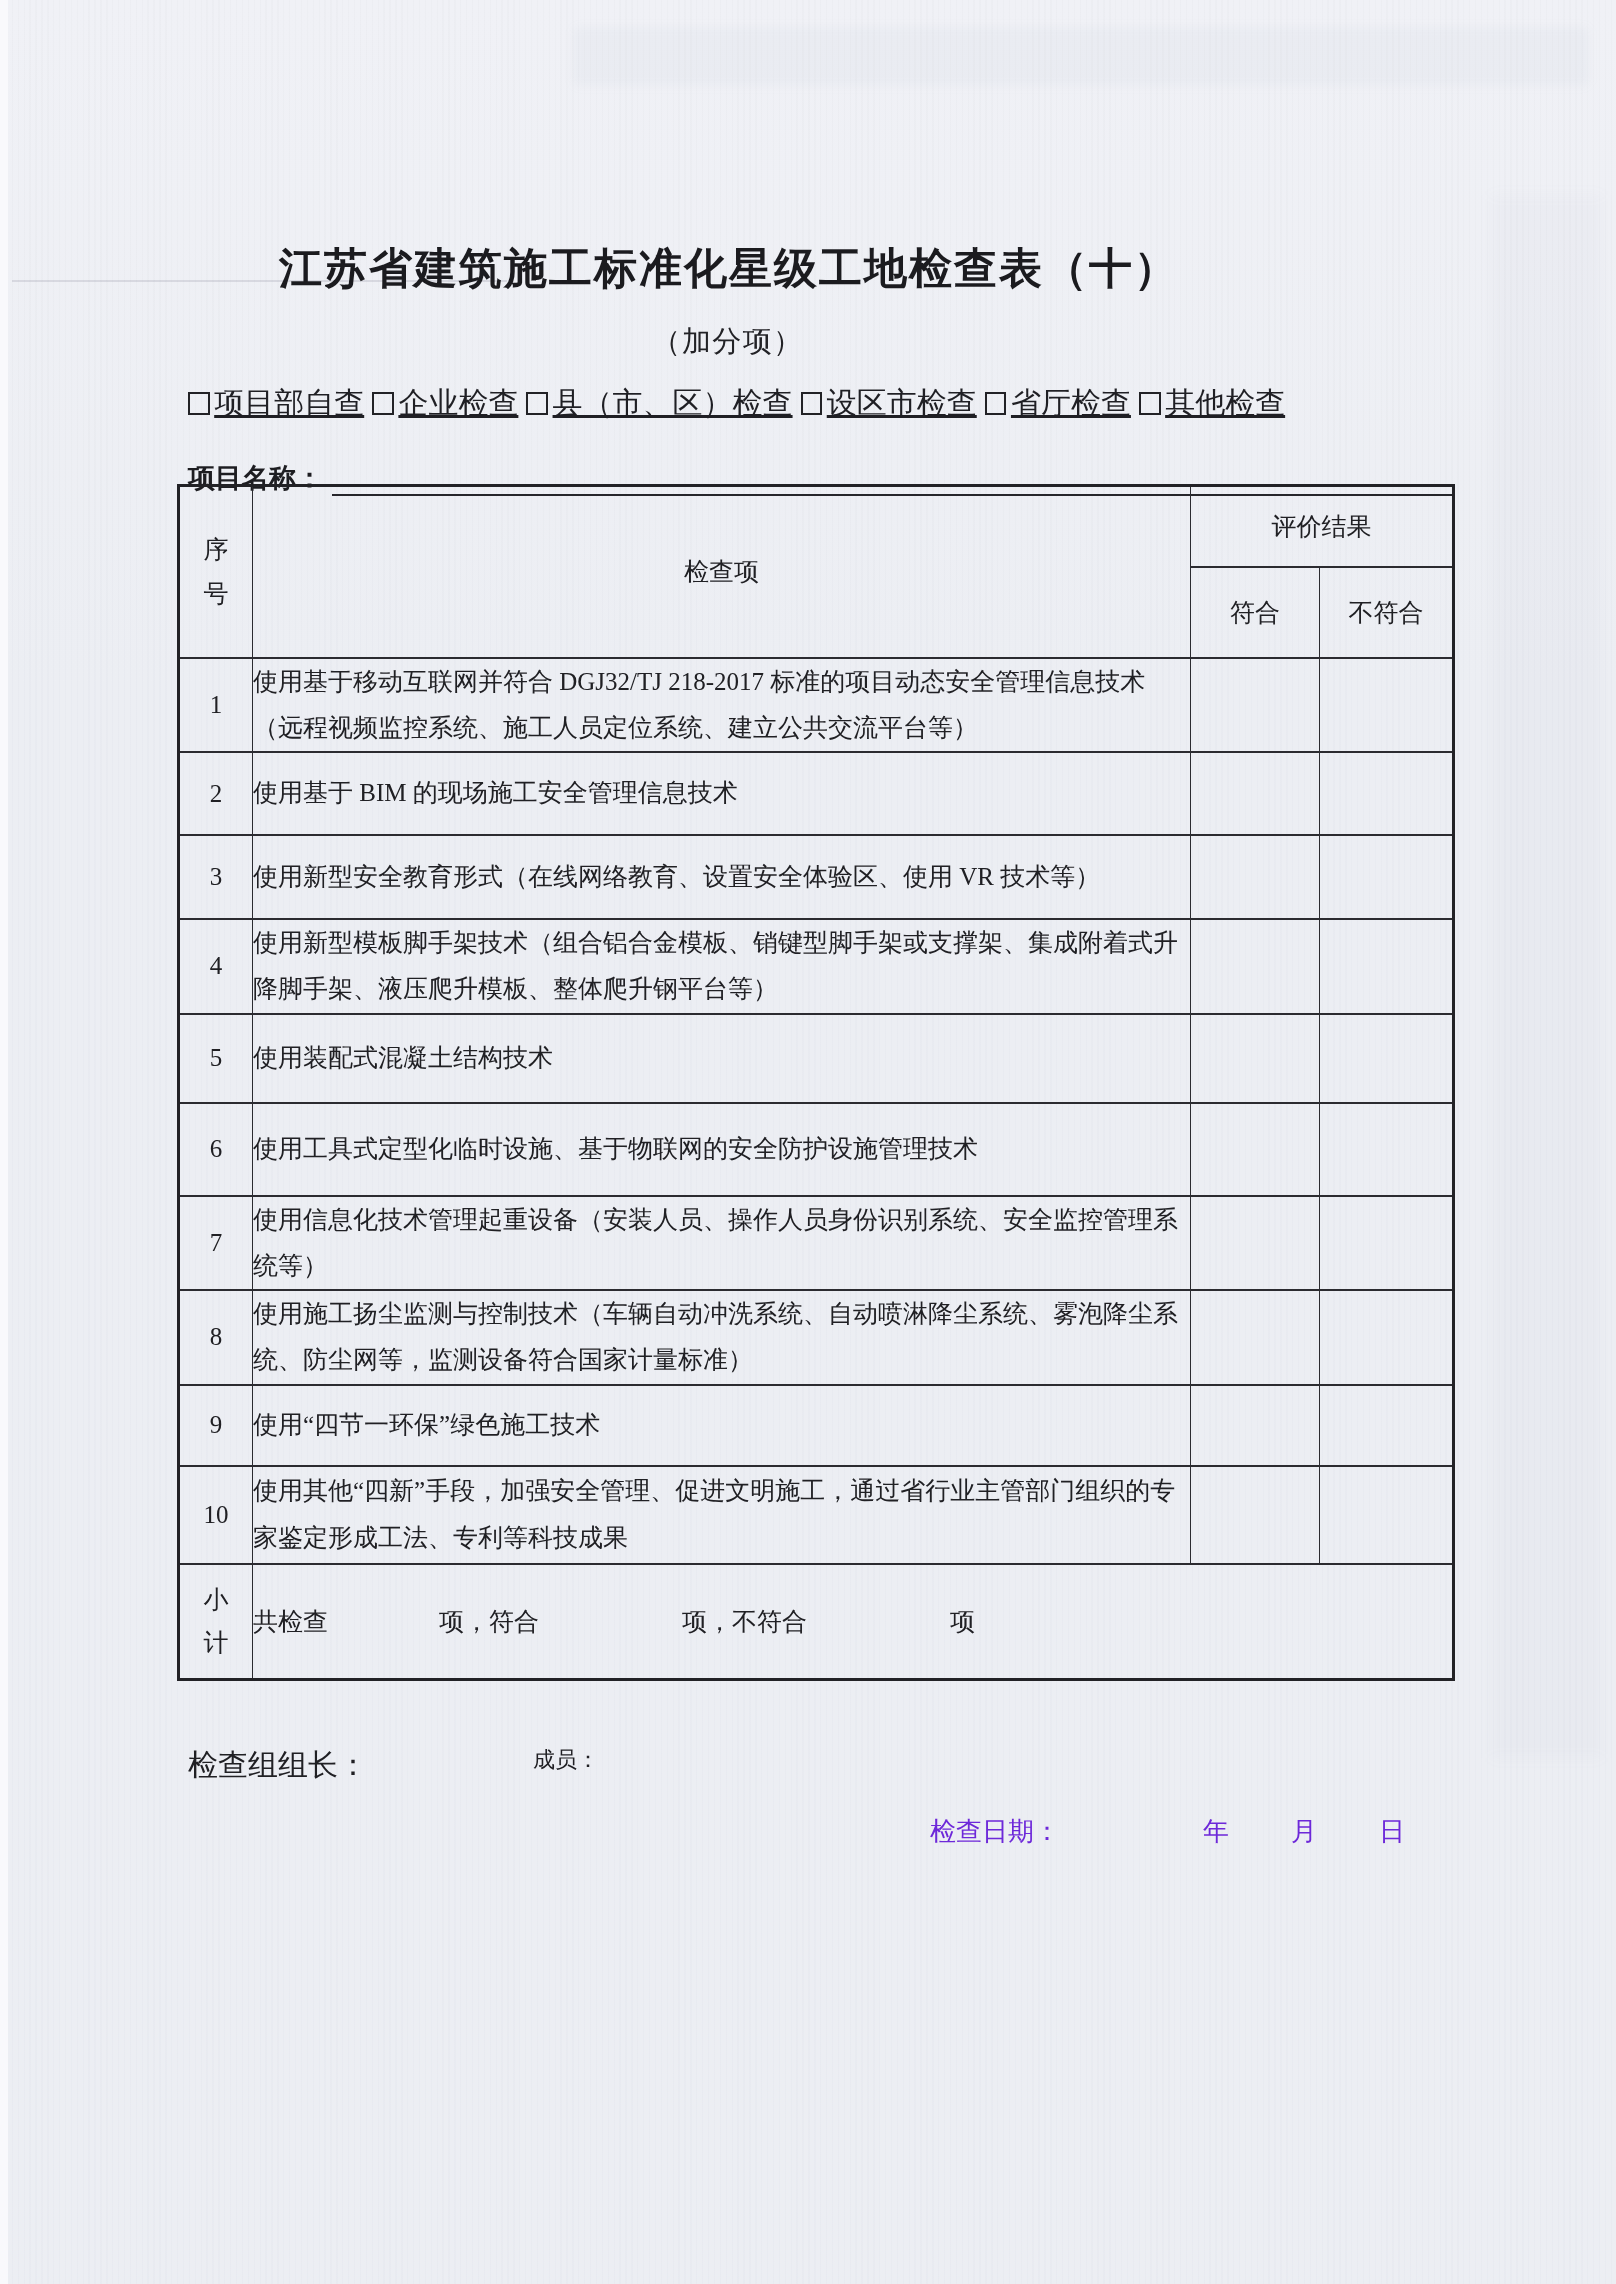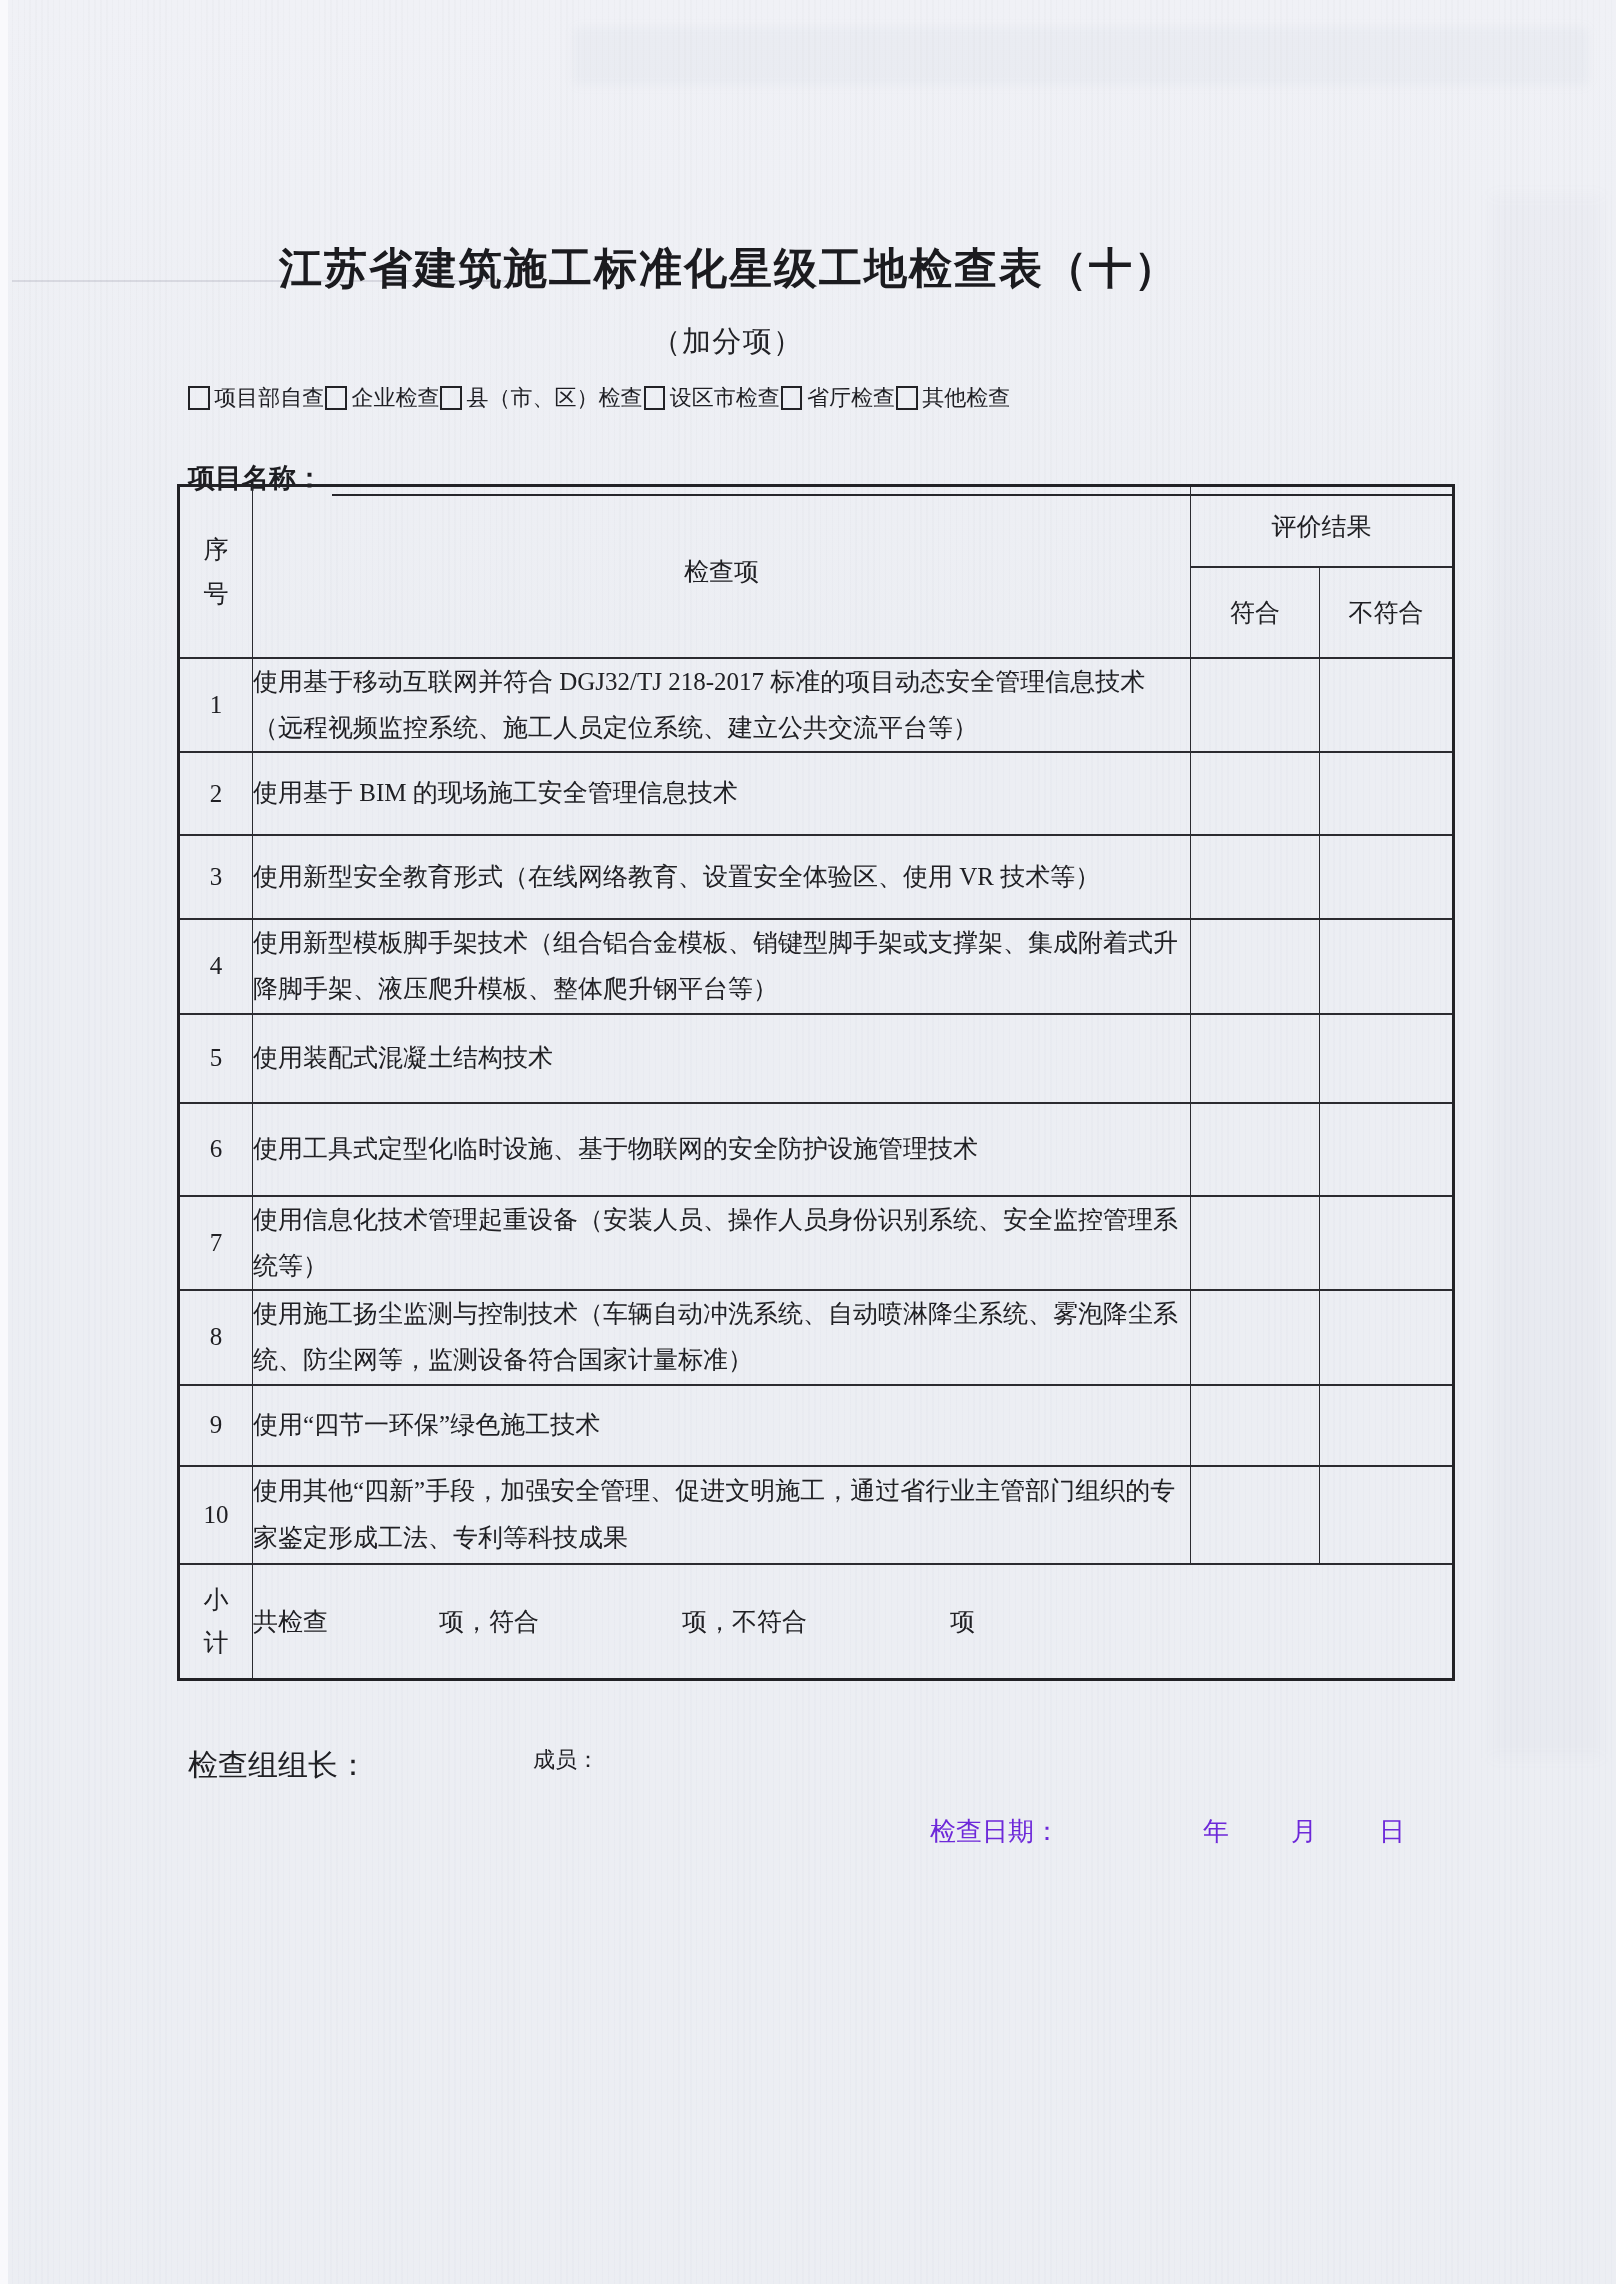--- a/index.html
+++ b/index.html
@@ -22,22 +22,22 @@
     position:absolute;left:0;top:240px;width:1458px;text-align:center;
     font-family:"Liberation Sans","DejaVu Sans",sans-serif;
     font-weight:700;font-size:43px;letter-spacing:2px;color:#1b1b1f;
   }
   .page-subtitle{
     position:absolute;left:0;top:322px;width:1455px;text-align:center;
     font-size:29px;letter-spacing:1.3px;color:#222226;
   }
   .check-row{
     position:absolute;left:188px;top:383px;width:1302px;
-    display:flex;align-items:center;gap:1px;
-    font-size:22px;color:#1f1f24;white-space:nowrap;
+    display:flex;align-items:center;gap:8px;
+    font-size:30px;color:#1f1f24;white-space:nowrap;text-decoration:underline;
   }
   .check-item{display:flex;align-items:center;}
   .cbox{
     display:inline-block;width:17.6px;height:19.5px;border:2px solid #222226;
     margin-right:4.6px;background:transparent;flex:none;
   }
   .project-line{position:absolute;left:188px;top:440px;width:1266px;display:flex;align-items:flex-end;margin-top:20px;}
   .project-label{font-size:27px;font-weight:700;white-space:nowrap;color:#1d1d21;}
   .project-underline{flex:1;height:30px;border-bottom:2.6px solid #26262b;margin-left:9px;}
 

